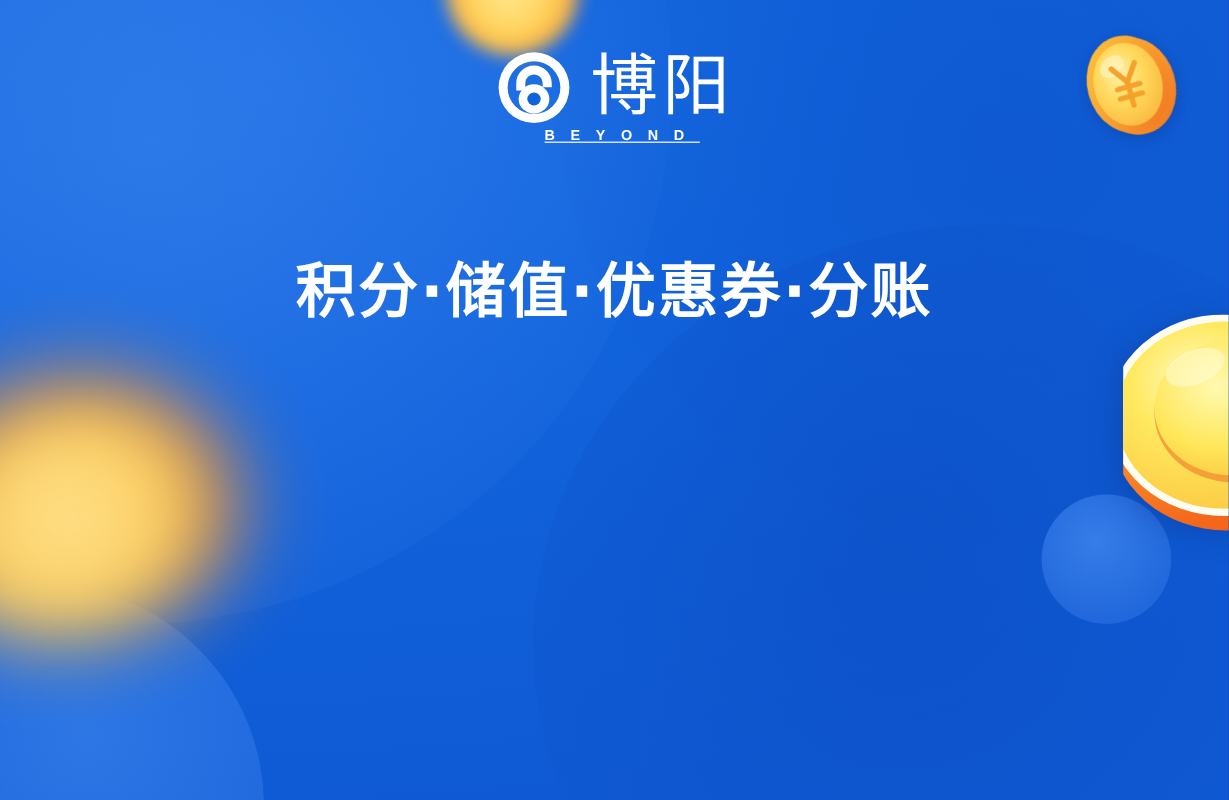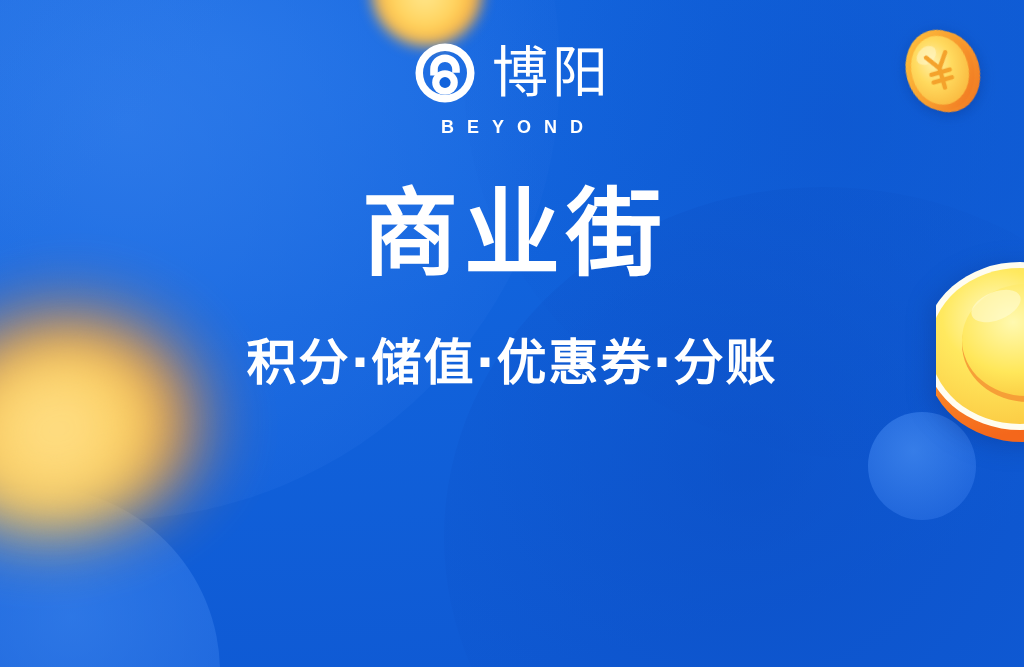--- a/index.html
+++ b/index.html
@@ -145,25 +145,25 @@
   .logo-cn {
     color: #ffffff;
     font-size: 56px;
     line-height: 1;
     font-weight: 400;
     letter-spacing: 4px;
     font-family: "DejaVu Sans", "Liberation Sans", sans-serif;
   }
   .logo-en {
     color: #ffffff;
-    font-size: 18px;
+    font-size: 12px;
     font-weight: 700;
     letter-spacing: 13px;
     text-indent: 13px;
-    margin-top: 11px;
+    text-decoration: underline;
   }
 
   .headline {
     margin-top: 46px;
     text-align: center;
     color: #ffffff;
     font-weight: 700;
     font-family: "DejaVu Sans", "Liberation Sans", sans-serif;
   }
   .headline-line1 {
@@ -297,19 +297,18 @@
 
             <ellipse cx="33" cy="42.5" rx="5.6" ry="5.4" fill="#1163DC"></ellipse>
           </svg>
         </span>
         <span class="logo-cn">博阳</span>
       </div>
       <div class="logo-en">BEYOND</div>
     </div>
 
     <div class="headline">
-      <div class="headline-line1">商业街</div>
     </div>
 
     <div class="subtitle">积分·储值·优惠券·分账</div>
 
   </div>
 </div>
 
 </body></html>

